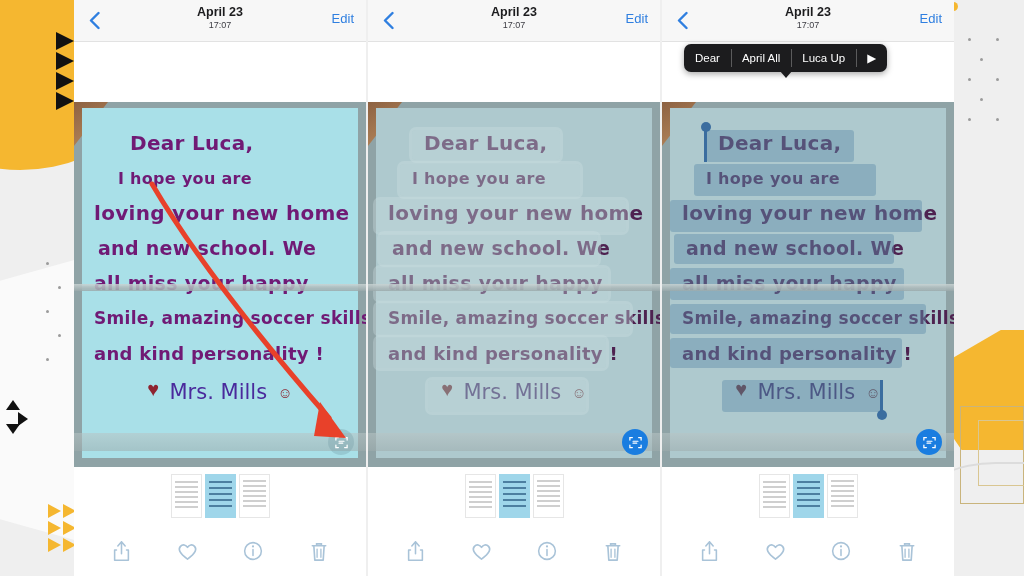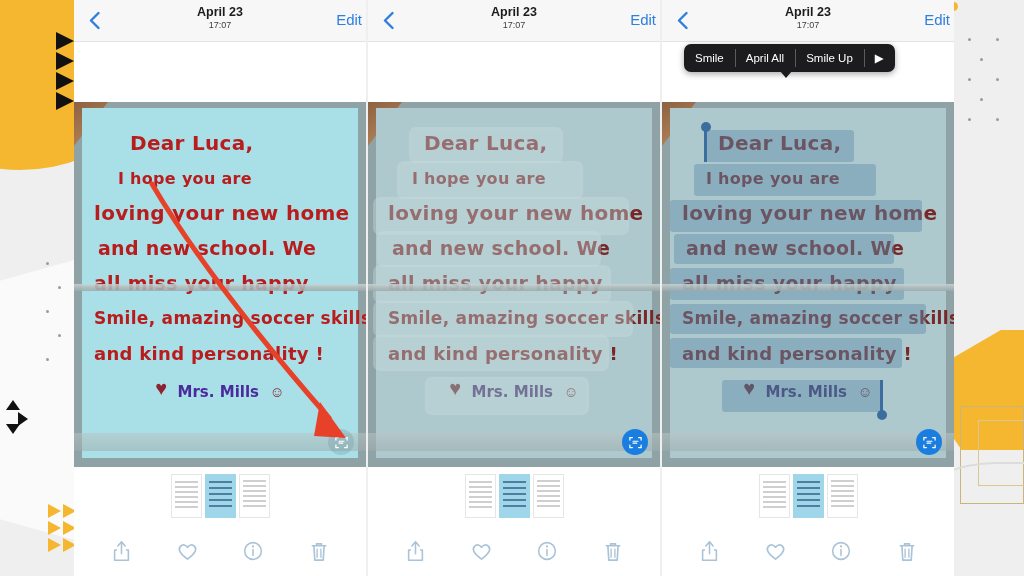--- a/index.html
+++ b/index.html
@@ -68,21 +68,21 @@
   .nav-back svg{display:block;}
   .nav-title{
     position:absolute;left:0;right:0;top:5px;text-align:center;
     color:#1c1c1e;font-size:12.5px;font-weight:600;line-height:15px;
   }
   .nav-sub{
     position:absolute;left:0;right:0;top:20px;text-align:center;
     color:#3c3c43;font-size:9px;line-height:11px;
   }
   .nav-edit{
-    position:absolute;right:4px;top:11px;color:#2f7fe0;font-size:15px;cursor:pointer;
+    position:absolute;right:12px;top:11px;color:#2f7fe0;font-size:13px;cursor:pointer;
   }
 
   .spacer{height:60px;background:#fff;}
 
   
   .photo{position:relative;height:365px;overflow:hidden;}
   .photo-bg{position:absolute;inset:0;background:#8fa3a6;}
   .wood{
     position:absolute;left:0;top:0;width:34px;height:44px;
     background:linear-gradient(150deg,#8d6242,#b98a5d);
@@ -97,40 +97,40 @@
     background:linear-gradient(#b8c4c4,#9fadae);opacity:.55;
   }
   .note{
     position:absolute;left:8px;top:6px;width:276px;height:350px;
     background:#a9e0e8;
   }
   .note-seam{position:absolute;left:0;right:0;top:178px;height:3px;background:rgba(120,150,155,.35);}
 
   .hw{
     position:absolute;left:0;right:0;top:18px;padding:0 10px;
-    color:#b91c1c;font-family:"DejaVu Sans", sans-serif;
+    color:#701a75;font-family:"DejaVu Sans", sans-serif;
     font-size:19px;line-height:35px;font-weight:700;
     letter-spacing:.3px;
   }
   .hw .l{display:block;white-space:nowrap;transform-origin:left center;}
   .hw .l1{padding-left:38px;font-size:20px;}
   .hw .l2{padding-left:26px;font-size:16px;}
   .hw .l3{padding-left:2px;font-size:20px;}
   .hw .l4{padding-left:6px;font-size:19px;}
   .hw .l5{padding-left:2px;font-size:19px;}
   .hw .l6{padding-left:2px;font-size:17px;}
   .hw .l7{padding-left:2px;font-size:18px;}
   .sign{position:absolute;left:0;right:0;top:272px;text-align:center;}
   .heart{
     display:inline-block;color:#8e2330;font-size:20px;vertical-align:middle;
     transform:translateY(-3px);margin-right:6px;
   }
   .sign-name{
     display:inline-block;color:#4a2a9c;font-family:"DejaVu Sans",sans-serif;
-    font-weight:700;font-size:15px;vertical-align:middle;
+    font-weight:400;font-size:21px;vertical-align:middle;
   }
   .smiley{
     display:inline-block;color:#8e2330;font-size:15px;margin-left:6px;vertical-align:middle;
   }
 
   
   .dim .note,.dim .note-cut{filter:saturate(.55) brightness(.92);}
   .dim .photo-bg{background:#8fa3a6;}
 
   
@@ -471,23 +471,23 @@
           <polyline points="9.5,2 2,9.5 9.5,17" fill="none" stroke="#2f7fe0" stroke-width="2.4" stroke-linecap="round" stroke-linejoin="round"></polyline>
         </svg>
       </div>
       <div class="nav-title">April 23</div>
       <div class="nav-sub">17:07</div>
       <div class="nav-edit">Edit</div>
     </div>
     <div class="spacer"></div>
 
     <div class="ctxmenu">
-      <div class="mi">Smile</div>
+      <div class="mi">Dear</div>
       <div class="mi">April All</div>
-      <div class="mi">Smile Up</div>
+      <div class="mi">Luca Up</div>
       <div class="mi">▶</div>
     </div>
     <div class="ctx-tail"></div>
 
     <div class="photo">
       <div class="photo-bg"></div>
       <div class="wood"></div>
       <div class="note">
         <div class="note-seam"></div>
         <div class="hw">

